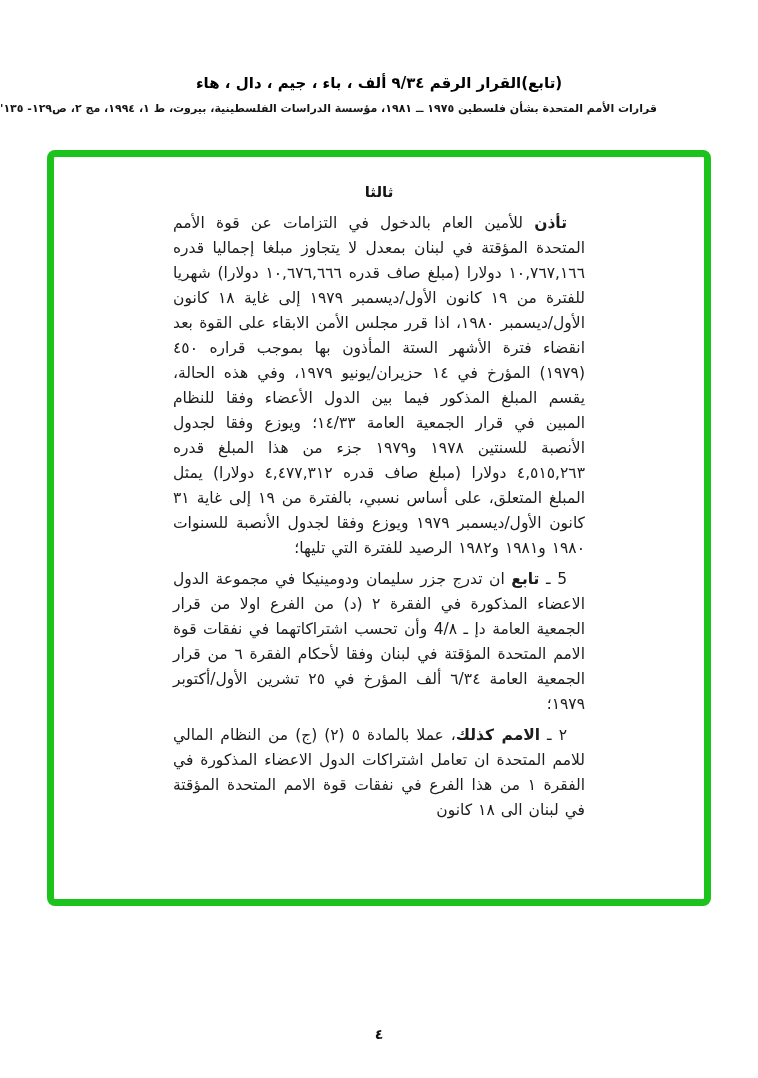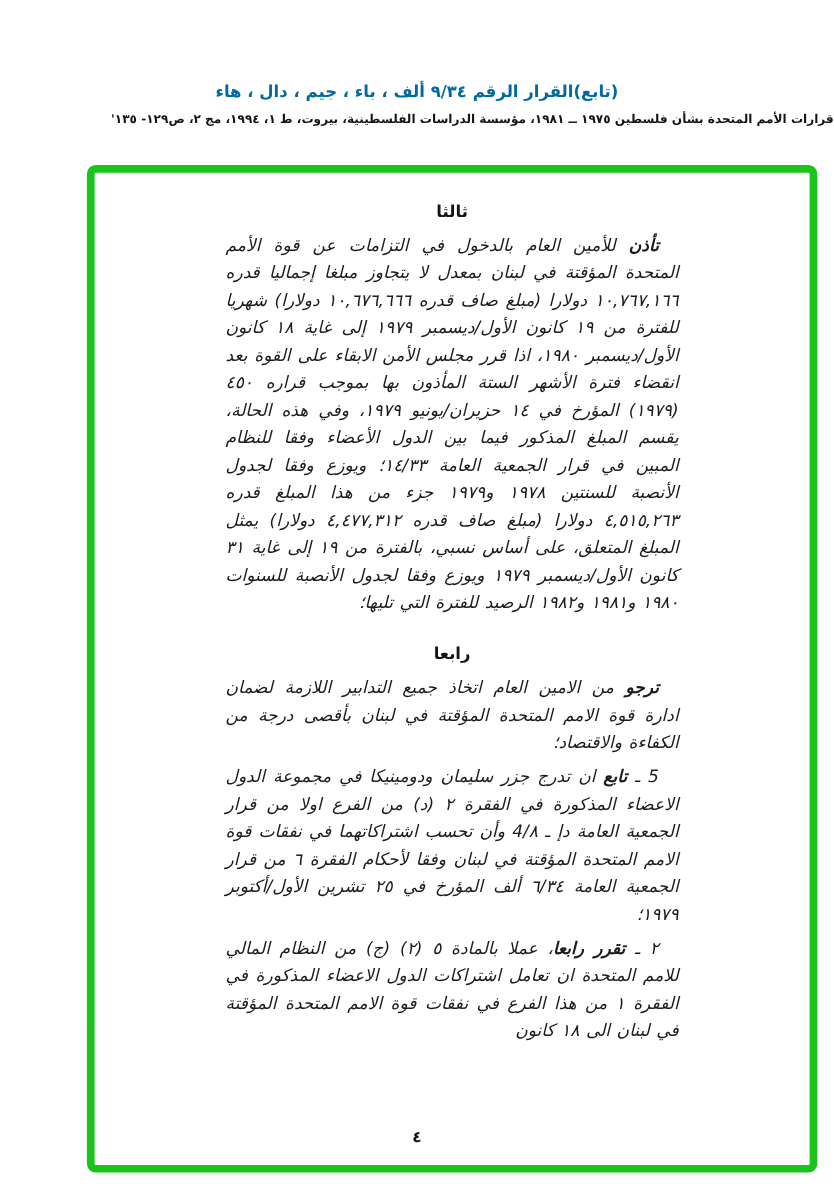--- a/index.html
+++ b/index.html
@@ -16,44 +16,43 @@
     overflow: hidden;
   }
   .header-title {
     position: absolute;
     top: 74px;
     left: 0;
     right: 0;
     text-align: center;
     font-weight: bold;
     font-size: 15px;
-    color: #0369a1;
+    color: #000000;
     letter-spacing: 0.2px;
   }
   .header-source {
     position: absolute;
     top: 102px;
     left: 0;
     right: 0;
-    text-align: right;
+    text-align: left;
     font-weight: bold;
     font-size: 11px;
     color: #151515;
   }
   .frame {
     position: absolute;
     top: 150px;
     left: 47px;
     width: 664px;
-    height: 916px;
+    height: 756px;
     box-sizing: border-box;
     border: 7px solid #1dc31d;
     border-radius: 8px;
     background: #ffffff;
-    margin-left: 32px;
   }
   .content {
     width: 412px;
     margin: 0 auto;
     color: #1c1c1c;
   }
   .sec-heading {
     text-align: center;
     font-weight: bold;
     font-size: 15px;
@@ -63,21 +62,20 @@
   .section + .section .sec-heading {
     margin-top: 24px;
   }
   .para {
     font-size: 15.5px;
     line-height: 25px;
     text-align: justify;
     text-indent: 18px;
     margin: 6px 0 0 0;
     word-spacing: 1px;
-    font-style: italic;
   }
   .para .lead {
     font-weight: bold;
   }
   .page-number {
     position: absolute;
     top: 1026px;
     left: 0;
     right: 0;
     text-align: center;
@@ -94,26 +92,22 @@
 <div class="header-source">قرارات الأمم المتحدة بشأن فلسطين ١٩٧٥ ــ ١٩٨١، مؤسسة الدراسات الفلسطينية، بيروت، ط ١، ١٩٩٤، مج ٢، ص١٢٩- ١٣٥'</div>
 
 <div class="frame" style="border-color: rgb(29, 195, 29);">
   <div class="content">
 
     <div class="section">
       <div class="sec-heading">ثالثا</div>
       <p class="para"><span class="num"></span><span class="lead">تأذن</span><span class="rest"> للأمين العام بالدخول في التزامات عن قوة الأمم المتحدة المؤقتة في لبنان بمعدل لا يتجاوز مبلغا إجماليا قدره ١٠,٧٦٧,١٦٦ دولارا (مبلغ صاف قدره ١٠,٦٧٦,٦٦٦ دولارا) شهريا للفترة من ١٩ كانون الأول/ديسمبر ١٩٧٩ إلى غاية ١٨ كانون الأول/ديسمبر ١٩٨٠، اذا قرر مجلس الأمن الابقاء على القوة بعد انقضاء فترة الأشهر الستة المأذون بها بموجب قراره ٤٥٠ (١٩٧٩) المؤرخ في ١٤ حزيران/يونيو ١٩٧٩، وفي هذه الحالة، يقسم المبلغ المذكور فيما بين الدول الأعضاء وفقا للنظام المبين في قرار الجمعية العامة ١٤/٣٣؛ ويوزع وفقا لجدول الأنصبة للسنتين ١٩٧٨ و١٩٧٩ جزء من هذا المبلغ قدره ٤,٥١٥,٢٦٣ دولارا (مبلغ صاف قدره ٤,٤٧٧,٣١٢ دولارا) يمثل المبلغ المتعلق، على أساس نسبي، بالفترة من ١٩ إلى غاية ٣١ كانون الأول/ديسمبر ١٩٧٩ ويوزع وفقا لجدول الأنصبة للسنوات ١٩٨٠ و١٩٨١ و١٩٨٢ الرصيد للفترة التي تليها؛</span></p>
     </div>
 
-    <div class="section">
-      <div class="sec-heading">رابعا</div>
-      <p class="para"><span class="num"></span><span class="lead">ترجو</span><span class="rest"> من الامين العام اتخاذ جميع التدابير اللازمة لضمان ادارة قوة الامم المتحدة المؤقتة في لبنان بأقصى درجة من الكفاءة والاقتصاد؛</span></p>
-    </div>
 
     <div class="section">
       <p class="para"><span class="num">5 ـ </span><span class="lead">تابع</span><span class="rest"> ان تدرج جزر سليمان ودومينيكا في مجموعة الدول الاعضاء المذكورة في الفقرة ٢ (د) من الفرع اولا من قرار الجمعية العامة دإ ـ 4/٨ وأن تحسب اشتراكاتهما في نفقات قوة الامم المتحدة المؤقتة في لبنان وفقا لأحكام الفقرة ٦ من قرار الجمعية العامة ٦/٣٤ ألف المؤرخ في ٢٥ تشرين الأول/أكتوبر ١٩٧٩؛</span></p>
-      <p class="para"><span class="num">٢ ـ </span><span class="lead">تقرر رابعا</span><span class="rest">، عملا بالمادة ٥ (٢) (ج) من النظام المالي للامم المتحدة ان تعامل اشتراكات الدول الاعضاء المذكورة في الفقرة ١ من هذا الفرع في نفقات قوة الامم المتحدة المؤقتة في لبنان الى ١٨ كانون</span></p>
+      <p class="para"><span class="num">٢ ـ </span><span class="lead">الامم كذلك</span><span class="rest">، عملا بالمادة ٥ (٢) (ج) من النظام المالي للامم المتحدة ان تعامل اشتراكات الدول الاعضاء المذكورة في الفقرة ١ من هذا الفرع في نفقات قوة الامم المتحدة المؤقتة في لبنان الى ١٨ كانون</span></p>
     </div>
 
   </div>
 </div>
 
 <div class="page-number">٤</div>
 
 </body></html>

